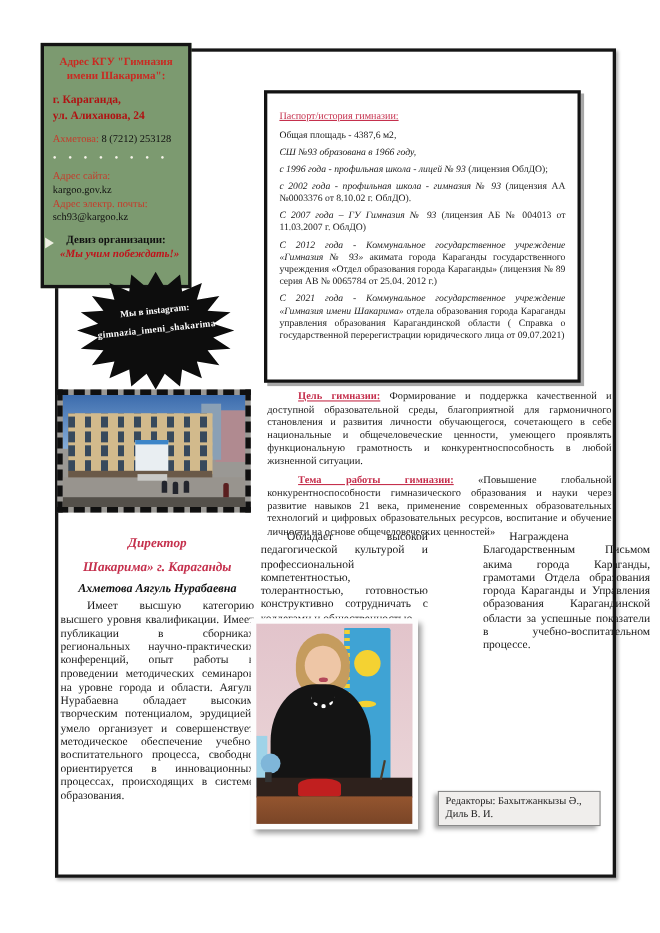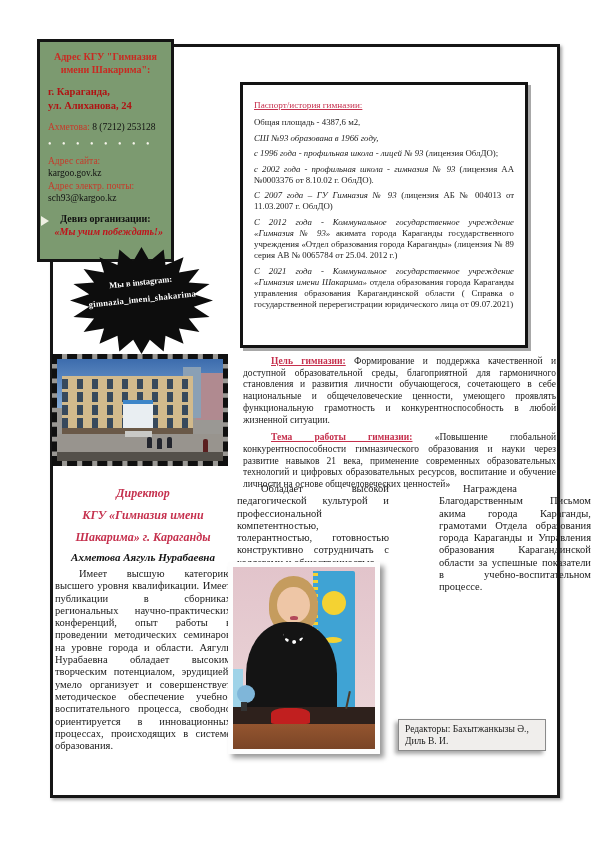--- a/index.html
+++ b/index.html
@@ -169,21 +169,20 @@
     <div class="figure" style="left:88%;top:78%;height:13px;background:#5a1f1f;"></div>
   </div>
 
   <div class="mission">
     <p><span class="redlbl">Цель гимназии:</span><span> Формирование и поддержка качественной и доступной образовательной среды, благоприятной для гармоничного становления и развития личности обучающегося, сочетающего в себе национальные и общечеловеческие ценности, умеющего проявлять функциональную грамотность и конкурентноспособность в любой жизненной ситуации.</span></p>
     <p><span class="redlbl">Тема работы гимназии:</span><span> «Повышение глобальной конкурентноспособности гимназического образования и науки через развитие навыков 21 века, применение современных образовательных технологий и цифровых образовательных ресурсов, воспитание и обучение личности на основе общечеловеческих ценностей»</span></p>
   </div>
 
   <div class="col1">
     <div class="h">Директор</div>
-    <div class="h">КГУ «Гимназия имени</div>
     <div class="h">Шакарима» г. Караганды</div>
     <div class="nm">Ахметова Аягуль Нурабаевна</div>
     <div class="bio">
         <span class="ind">Имеет высшую категорию высшего уровня квалификации. Имеет публикации в сборниках региональных научно-практических конференций, опыт работы в проведении методических семинаров на уровне города и области. Аягуль Нурабаевна обладает высоким творческим потенциалом, эрудицией, умело организует и совершенствует методическое обеспечение учебно-воспитательного процесса, свободно ориентируется в инновационных процессах, происходящих в системе образования.</span>
       </div>
   </div>
 
   <div class="col2 bio">
     <span class="ind">Обладает высокой педагогической культурой и профессиональной компетентностью, толерантностью, готовностью конструктивно сотрудничать с коллегами и общественностью.</span>
   </div>

